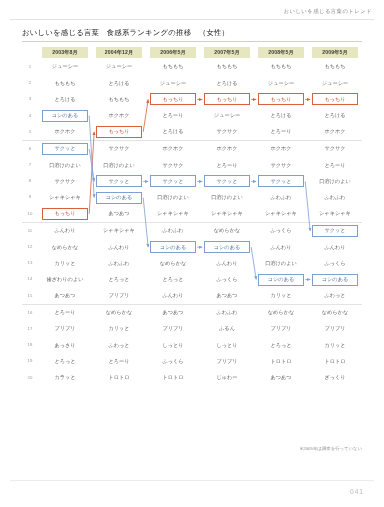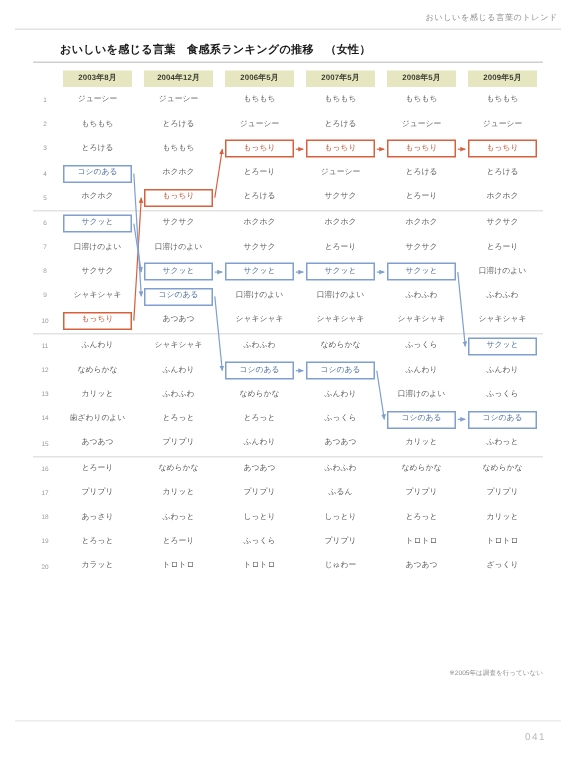--- a/index.html
+++ b/index.html
@@ -18,22 +18,22 @@
     font-size:5.4px;color:#8d8d8d;letter-spacing:.4px;
     font-family:"Liberation Serif","DejaVu Serif",serif;
   }
   .head-rule{
     position:absolute;top:19px;left:10px;right:10px;
     height:1px;background:#e2e2e2;
   }
 
   
   .title{
-    position:absolute;top:28px;left:40px;
-    font-size:7.4px;font-weight:bold;color:#1a1a1a;letter-spacing:.2px;
+    position:absolute;top:28px;left:22px;
+    font-size:7.4px;font-weight:normal;color:#1a1a1a;letter-spacing:.2px;
   }
   .title-rule{
     position:absolute;top:41px;left:22px;right:22px;
     height:1px;background:#cfcfcf;
   }
 
   
   .tbl{
     position:absolute;top:46px;left:22px;
     width:340px;

